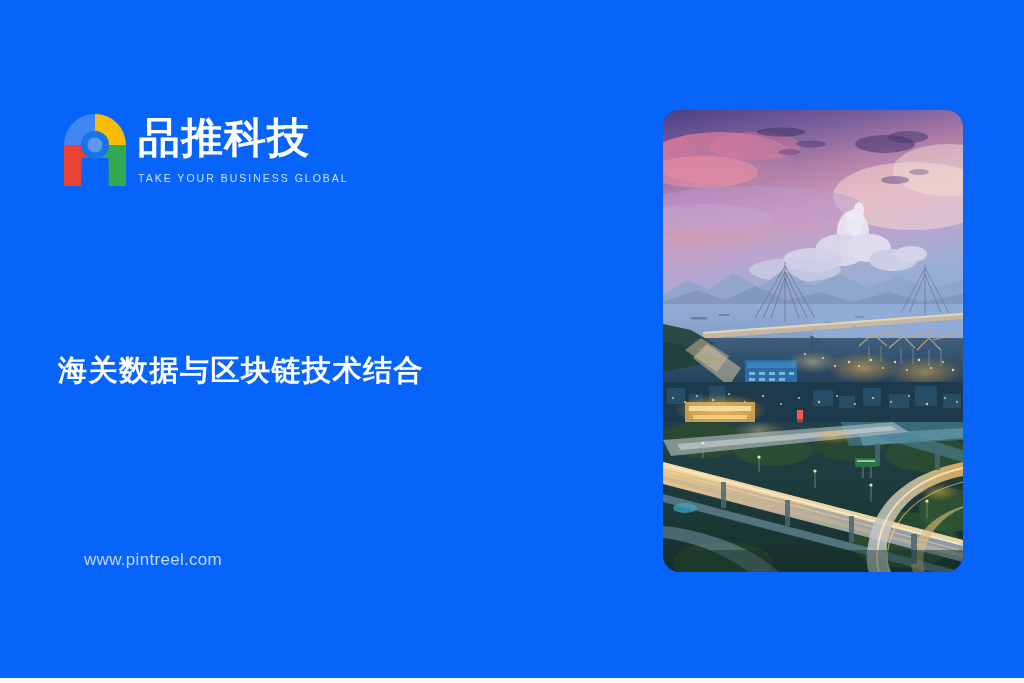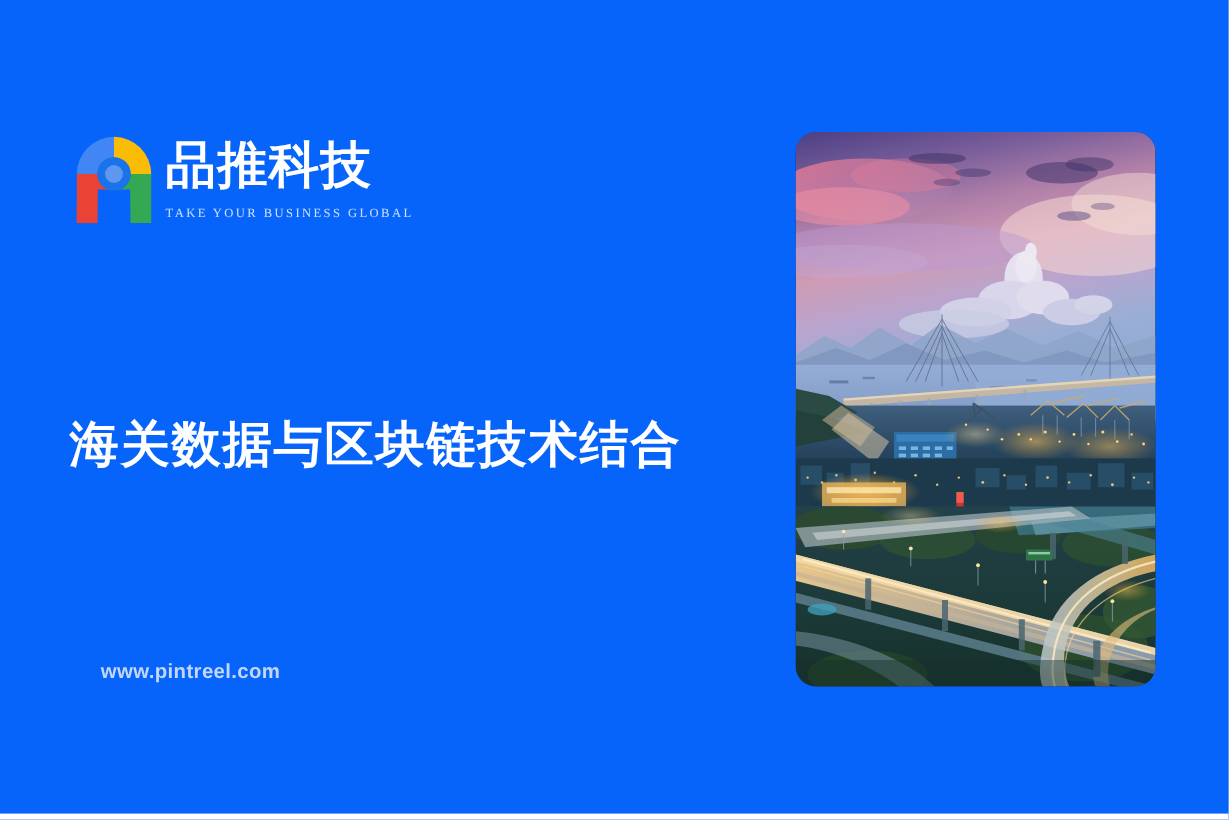--- a/index.html
+++ b/index.html
@@ -29,23 +29,22 @@
     height: 5px;
     background: #ffffff;
   }
 
   
   .logo-block {
     position: absolute;
     left: 62px;
     top: 112px;
     display: flex;
-    align-items: flex-end;
+    align-items: flex-start;
     gap: 10px;
-    font-family: Liberation Serif, serif;
   }
   .logo-mark {
     width: 66px;
     height: 74px;
     display: block;
   }
   .logo-words {
     display: flex;
     flex-direction: column;
     justify-content: center;
@@ -67,38 +66,38 @@
     letter-spacing: 2.0px;
     white-space: nowrap;
     margin-top: 11px;
   }
 
   
   .headline {
     position: absolute;
     left: 58px;
     top: 344px;
-    font-size: 41px;
+    font-size: 29px;
     line-height: 52px;
     font-weight: 700;
     color: #ffffff;
     letter-spacing: 1.5px;
     white-space: nowrap;
     margin: 0;
     text-align: center;
   }
 
   
   .site-url {
     position: absolute;
     left: 84px;
     top: 548px;
     font-size: 17px;
     line-height: 24px;
-    font-weight: 700;
+    font-weight: 400;
     color: #c2d6ff;
     letter-spacing: 0.3px;
     white-space: nowrap;
   }
 
   
   .photo-frame {
     position: absolute;
     left: 663px;
     top: 110px;

